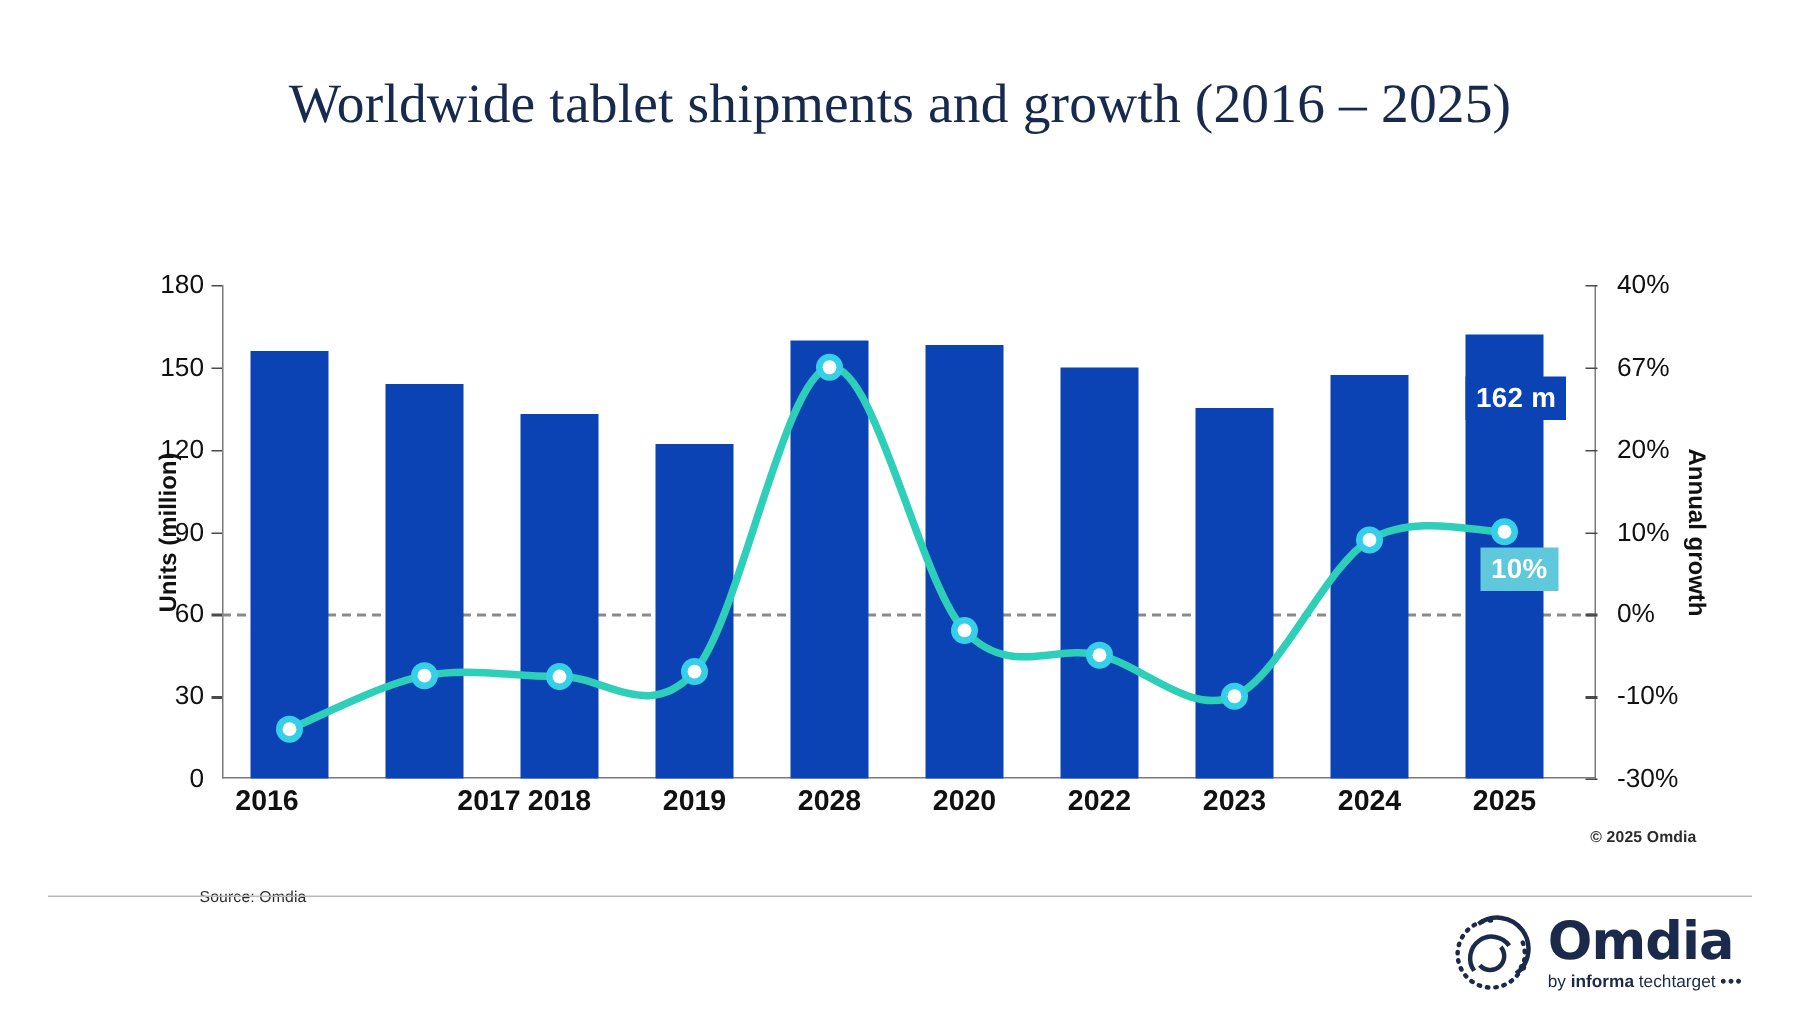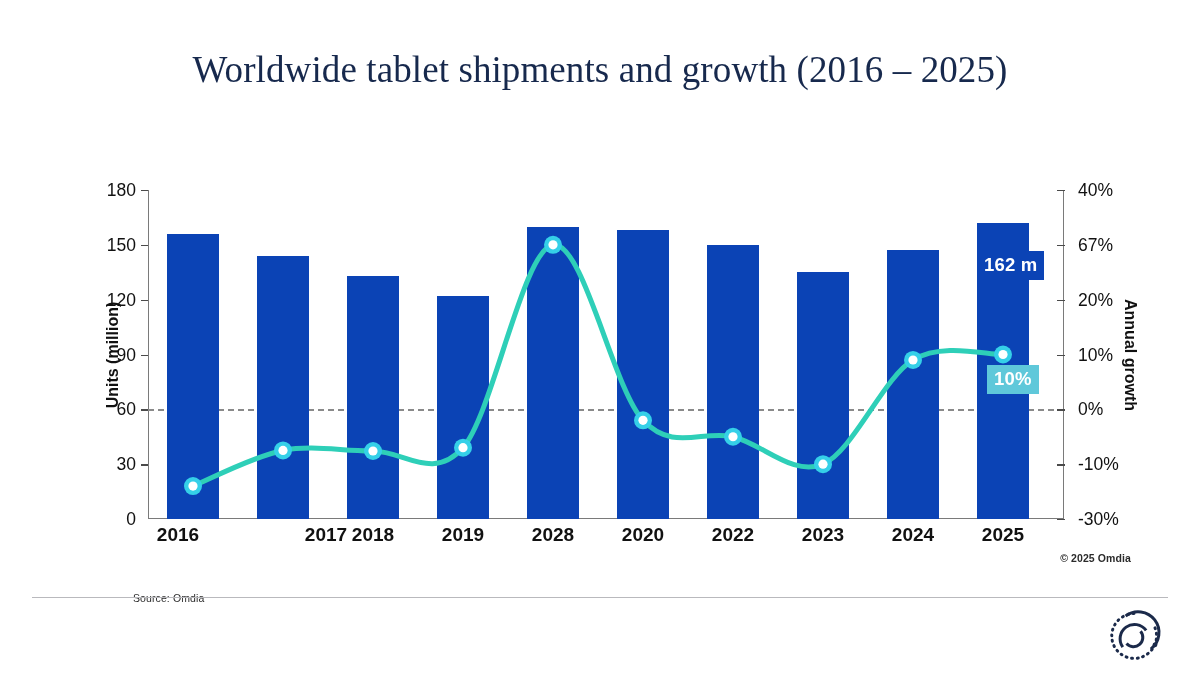--- a/index.html
+++ b/index.html
@@ -280,15 +280,24 @@
         <path d="M48 44 A22 22 0 1 0 21 8.6"></path>
       </g>
       <g fill="none" stroke="#1b2a4a" stroke-width="3.2">
         <path d="M18 42 A15 15 0 1 1 43 24"></path>
       </g>
       <g fill="none" stroke="#1b2a4a" stroke-width="3.2">
         <path d="M22 38 A9.5 9.5 0 1 0 37 25"></path>
       </g>
       <circle cx="52.5" cy="39.5" r="2.6" fill="#1b2a4a"></circle>
     </svg>
+    <div class="logo-text">
+      <span class="logo-word">Omdia</span>
+      <span class="logo-sub">
+        <span>by</span>
+        <b>informa</b>
+        <span>techtarget</span>
+        <span class="logo-dots">•••</span>
+      </span>
+    </div>
   </div>
 
 </div>
 
 </body></html>

